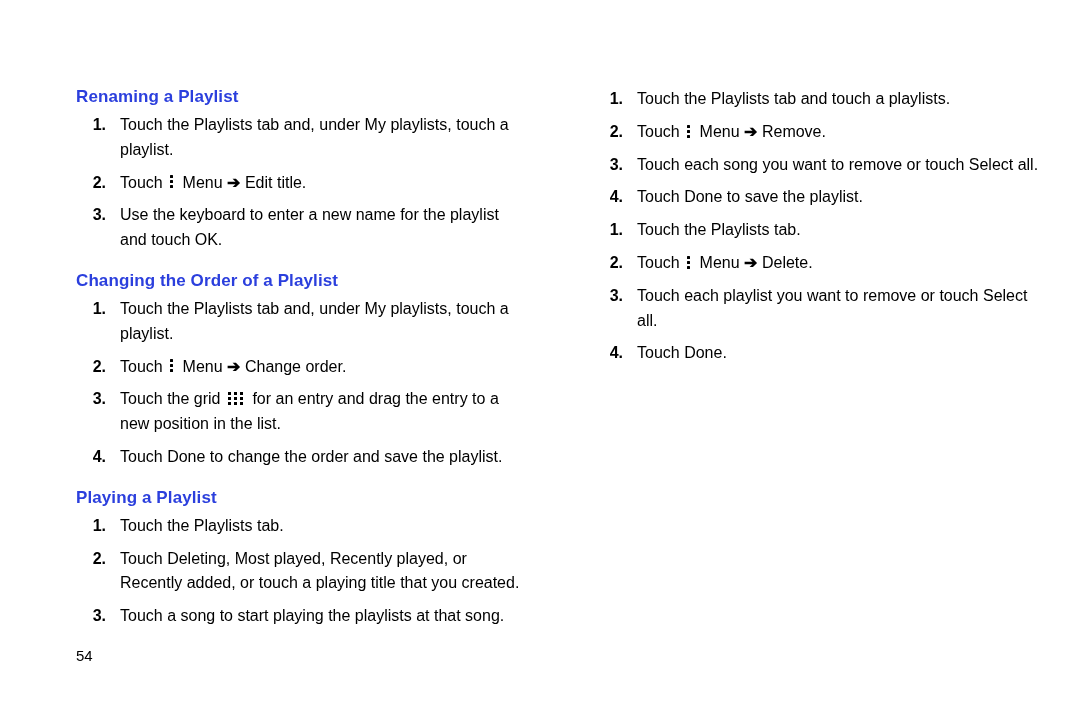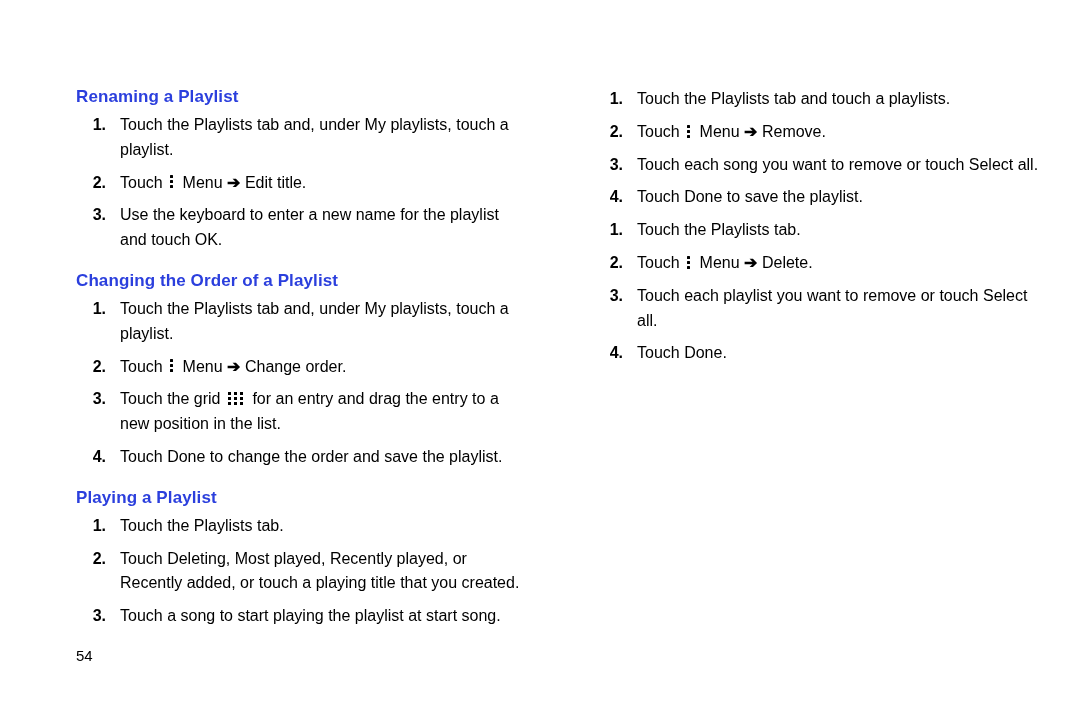--- a/index.html
+++ b/index.html
@@ -123,21 +123,21 @@
       <li><span>Touch the </span><b>Playlists</b><span> tab and, under </span><b>My playlists</b><span>, touch a playlist.</span></li>
       <li><span>Touch </span><span class="menu-icon"><span></span></span> <b>Menu</b><b class="arrow"> ➔ </b><b>Change order</b><span>.</span></li>
       <li><span>Touch the grid </span><span class="grid-icon"><i></i><i></i><i></i><i></i><i></i><i></i><i></i><i></i><i></i></span><span> for an entry and drag the entry to a new position in the list.</span></li>
       <li><span>Touch </span><b>Done</b><span> to change the order and save the playlist.</span></li>
     </ol>
 
     <div class="section-heading mt">Playing a Playlist</div>
     <ol>
       <li><span>Touch the </span><b>Playlists</b><span> tab.</span></li>
       <li><span>Touch </span><b>Deleting</b><span>, </span><b>Most played</b><span>, </span><b>Recently played</b><span>, or </span><b>Recently added</b><span>, or touch a playing title that you created.</span></li>
-      <li><span>Touch a song to start playing the playlist at start song.</span></li>
+      <li><span>Touch a song to start playing the playlists at that song.</span></li>
     </ol>
   </div>
 
   <div class="col">
 
     <ol>
       <li><span>Touch the </span><b>Playlists</b><span> tab and touch a playlists.</span></li>
       <li><span>Touch </span><span class="menu-icon"><span></span></span> <b>Menu</b><b class="arrow"> ➔ </b><b>Remove</b><span>.</span></li>
       <li><span>Touch each song you want to remove or touch </span><b>Select all</b><span>.</span></li>
       <li><span>Touch </span><b>Done</b><span> to save the playlist.</span></li>

